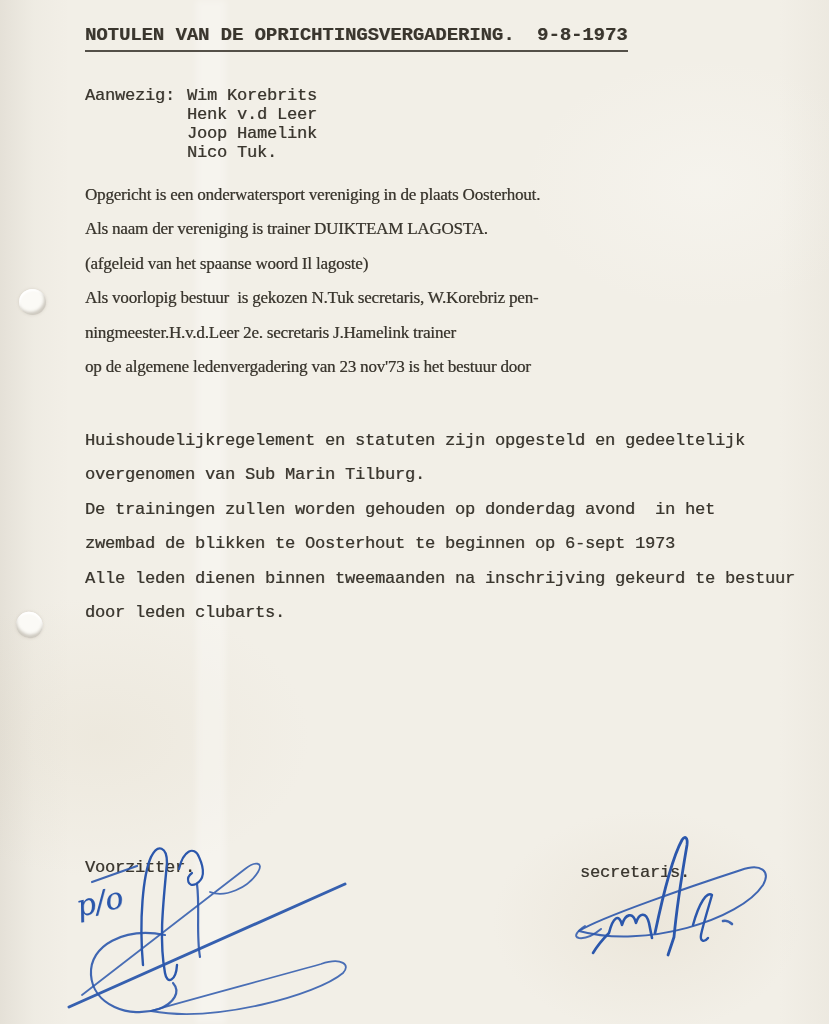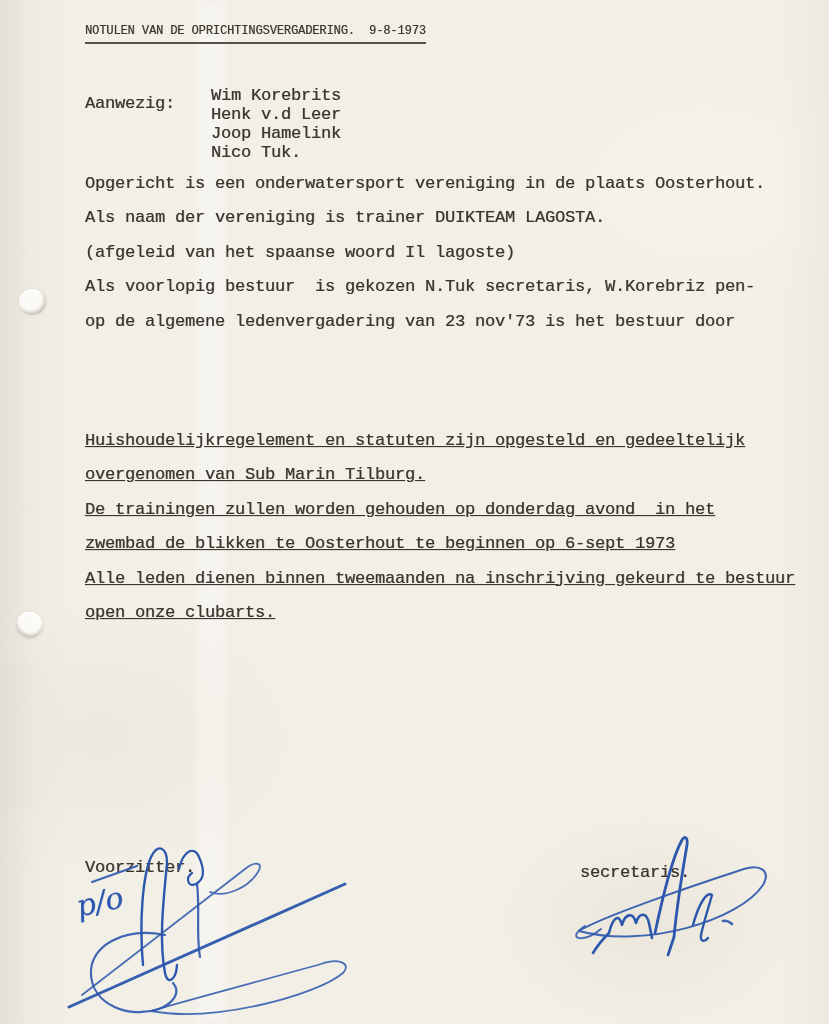--- a/index.html
+++ b/index.html
@@ -34,36 +34,36 @@
   .hole-2 { left:16px; top:612px; transform:rotate(40deg); }
 
   .typed {
     font-size:17px;
     letter-spacing:-0.2px;
     white-space:pre;
     text-shadow:0.4px 0.3px 0 rgba(58,54,46,0.45), -0.2px 0 0 rgba(58,54,46,0.25);
   }
   .title {
     position:absolute; left:85px; top:24px;
-    margin:0; font-size:12px; font-weight:400;
+    margin:0; font-size:19px; font-weight:700;
     display:inline-block;
     padding-bottom:4px;
     border-bottom:2px solid rgba(56,52,44,0.85);
     letter-spacing:-0.1px; white-space:pre;
     text-shadow:0.5px 0.3px 0 rgba(58,54,46,0.5);
   }
   .attendees { position:absolute; left:85px; top:86px; display:flex; }
-  .att-label { line-height:19px;margin-top:8px; }
-  .att-names { margin-left:36px; }
+  .att-label { line-height:19px; }
+  .att-names { margin-left:12px; }
   .att-names .line { line-height:19px; }
 
   .para { position:absolute; left:85px; }
   .para .line { line-height:34.4px; height:34.4px; }
-  .para-1 { top:167px; }
-  .para-2 { top:424px;text-decoration:underline; }
+  .para-1 { top:178px;font-family:Liberation Serif, serif; }
+  .para-2 { top:424px; }
 
   .sig-label { position:absolute; font-size:17px; }
   .sig-label-left  { left:85px;  top:858px; }
   .sig-label-right { left:580px; top:863px; }
 
   .sig-svg { position:absolute; pointer-events:none; }
   .sig-left  { left:55px;  top:835px; }
   .sig-right { left:555px; top:825px; }
   .sig-svg path { fill:none; stroke-linecap:round; stroke-linejoin:round; }
 
@@ -94,30 +94,31 @@
       <div class="typed line">Joop Hamelink</div>
       <div class="typed line">Nico Tuk.</div>
     </div>
   </div>
 
   <div class="para para-1">
     <div class="typed line">Opgericht is een onderwatersport vereniging in de plaats Oosterhout.</div>
     <div class="typed line">Als naam der vereniging is trainer DUIKTEAM LAGOSTA.</div>
     <div class="typed line">(afgeleid van het spaanse woord Il lagoste)</div>
     <div class="typed line">Als voorlopig bestuur  is gekozen N.Tuk secretaris, W.Korebriz pen-</div>
+    <div class="typed line">ningmeester.H.v.d.Leer 2e. secretaris J.Hamelink trainer</div>
     <div class="typed line">op de algemene ledenvergadering van 23 nov'73 is het bestuur door</div>
   </div>
 
   <div class="para para-2">
     <div class="typed line">Huishoudelijkregelement en statuten zijn opgesteld en gedeeltelijk</div>
     <div class="typed line">overgenomen van Sub Marin Tilburg.</div>
     <div class="typed line">De trainingen zullen worden gehouden op donderdag avond  in het</div>
     <div class="typed line">zwembad de blikken te Oosterhout te beginnen op 6-sept 1973</div>
     <div class="typed line">Alle leden dienen binnen tweemaanden na inschrijving gekeurd te bestuur</div>
-    <div class="typed line">open onze clubarts.</div>
+    <div class="typed line">door leden clubarts.</div>
   </div>
 
   <div class="typed sig-label sig-label-left">Voorzitter.</div>
   <div class="typed sig-label sig-label-right">secretaris.</div>
 
   <div class="po-note">p/o</div>
 
   <svg class="sig-svg sig-left" width="320" height="190" viewBox="0 0 320 190">
     <g stroke="#2b57ac">
       <path d="M 37,47 L 82,31" stroke-width="2.2" opacity="0.9"></path>

